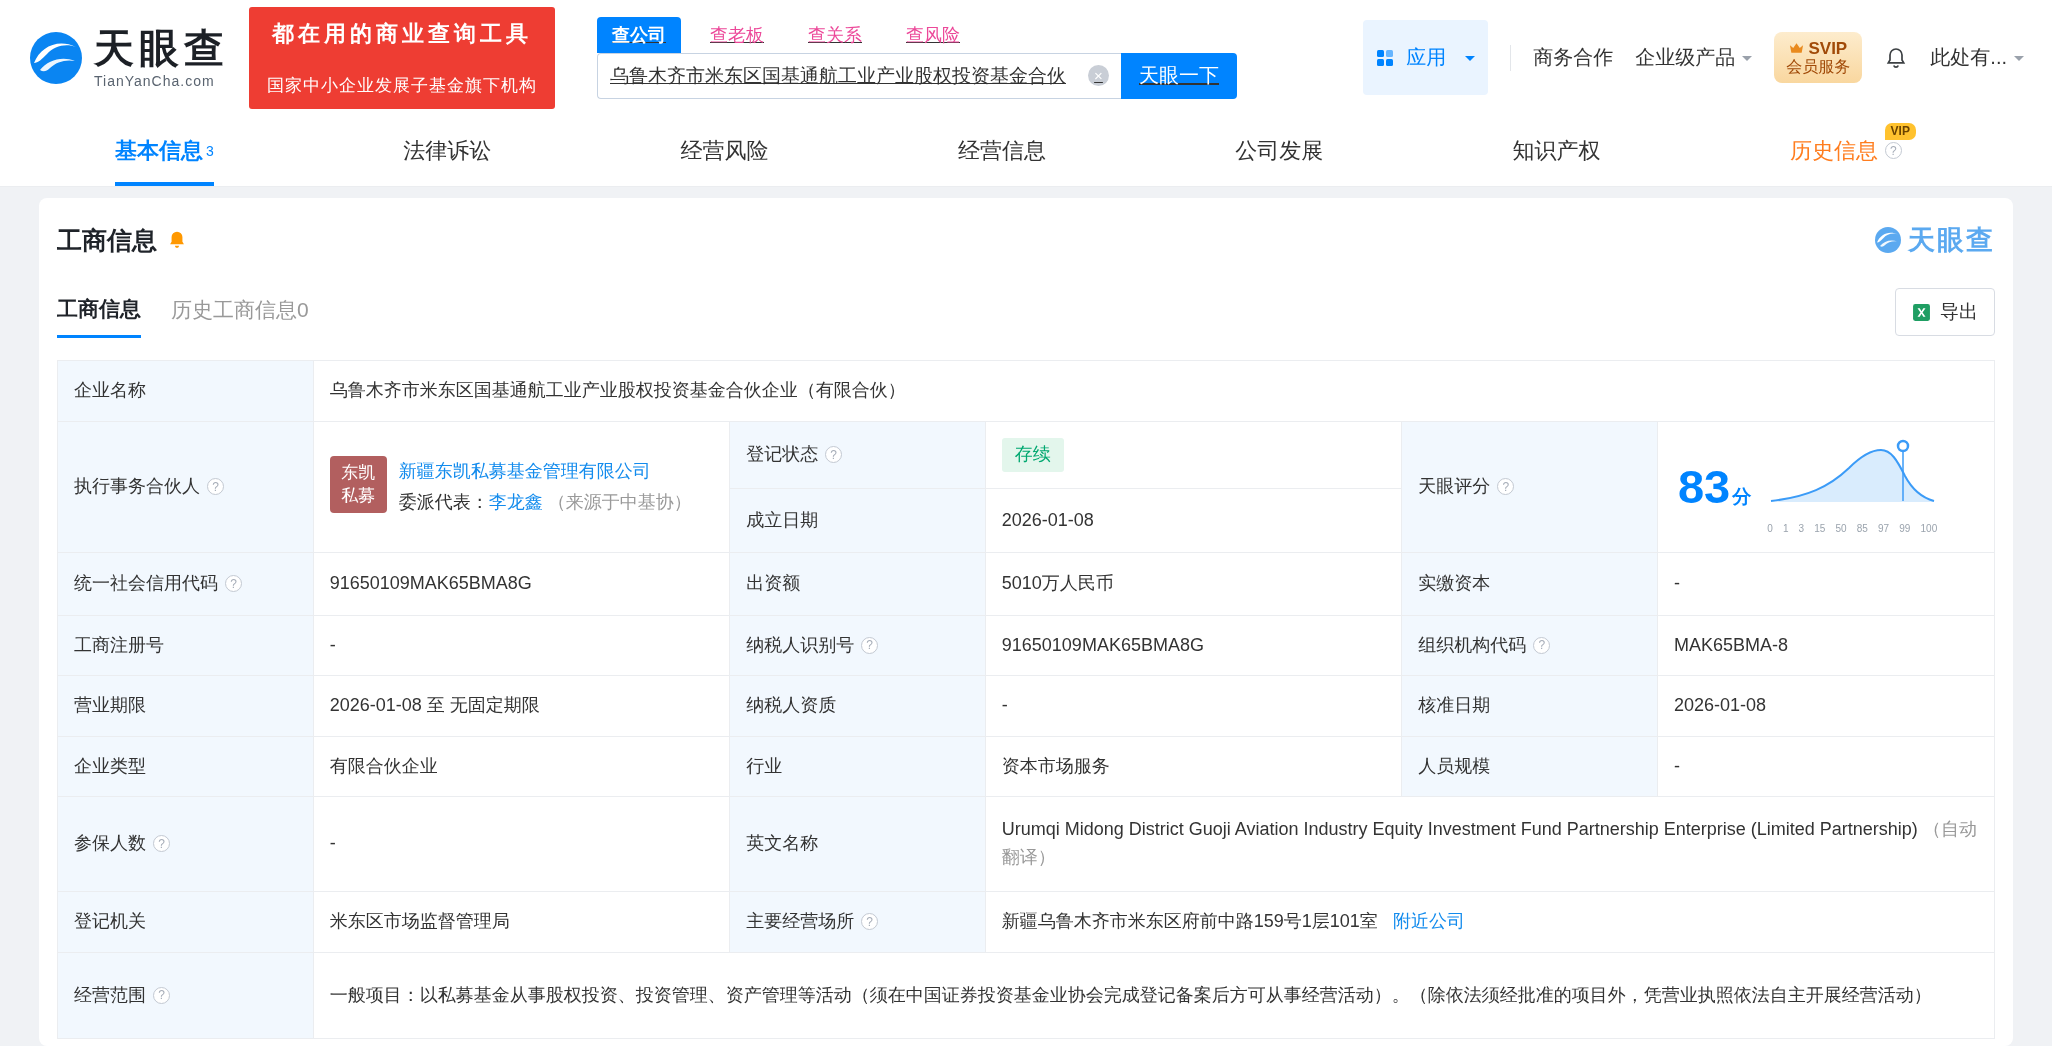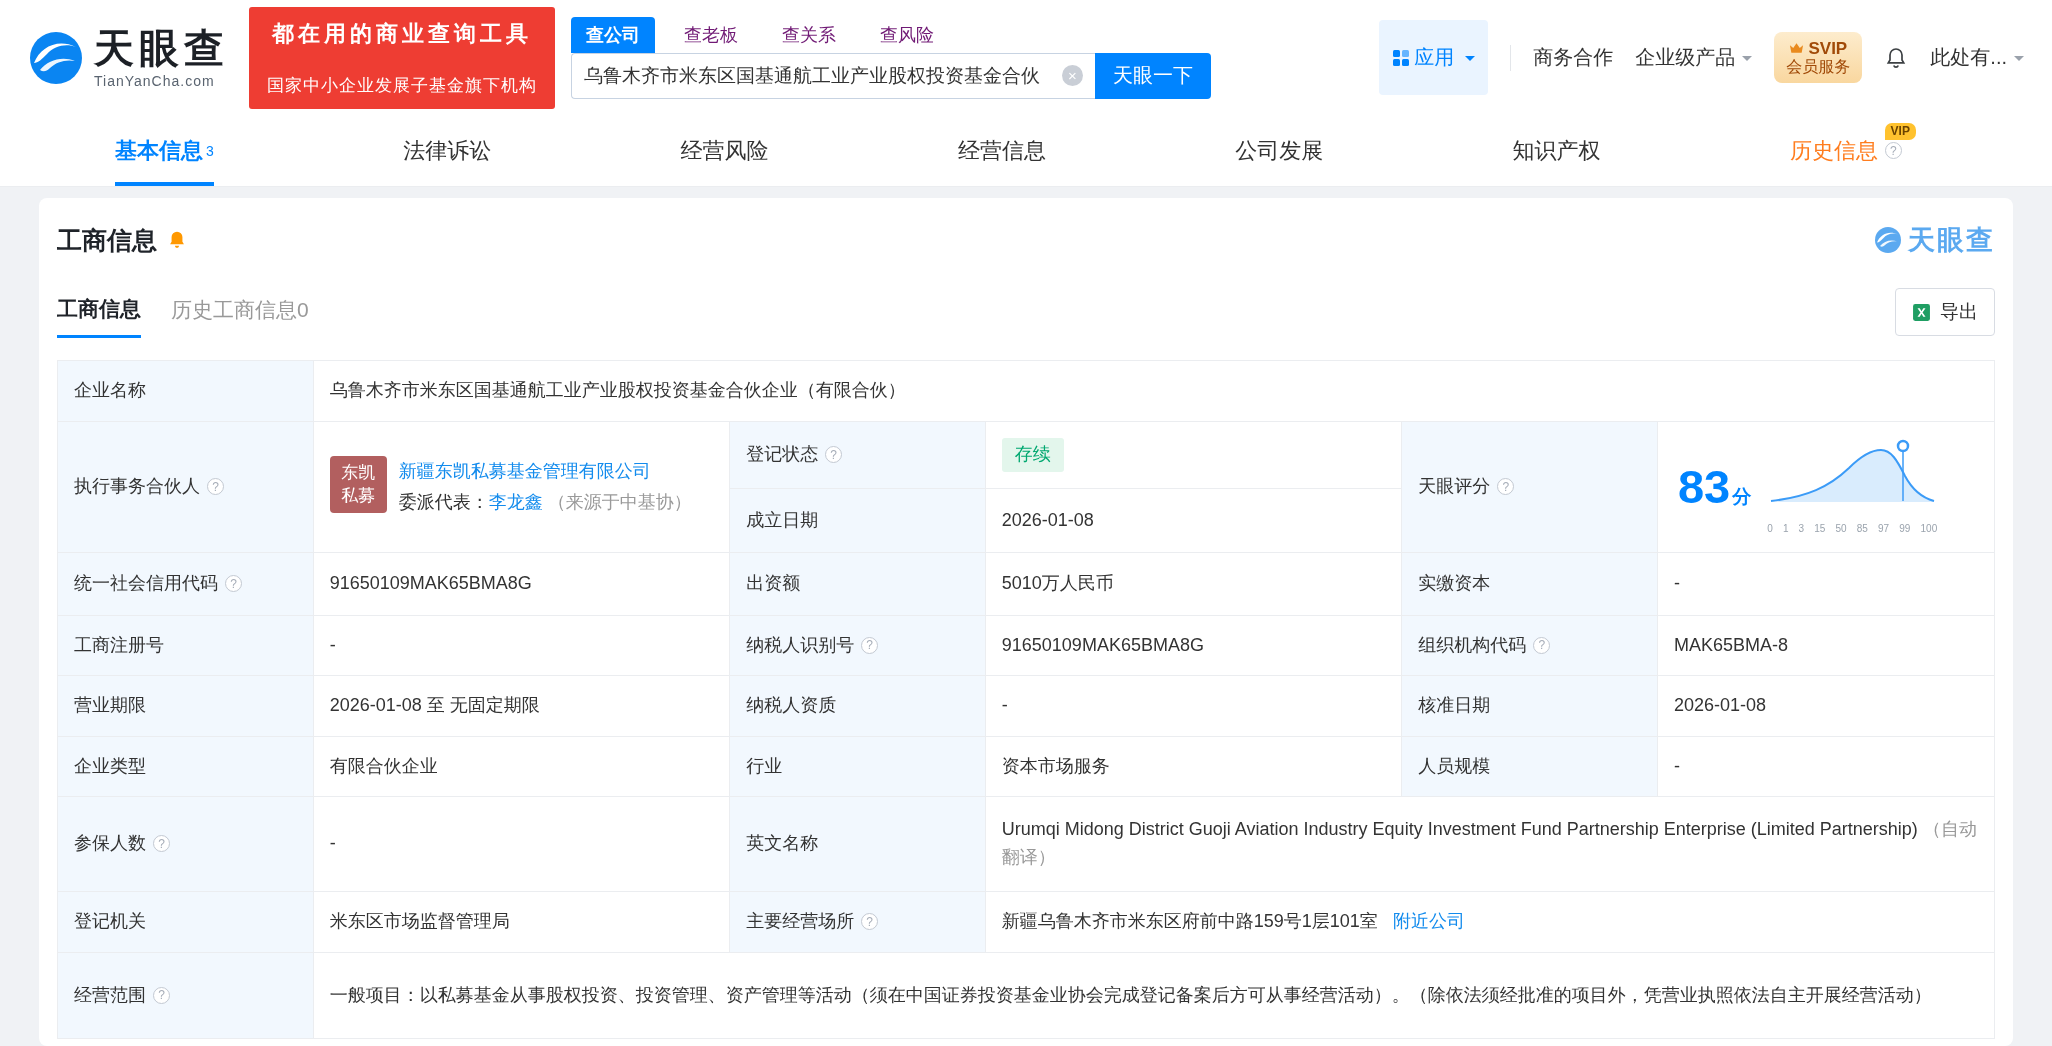--- a/index.html
+++ b/index.html
@@ -9,32 +9,32 @@
   
   .topbar { height:115px; display:flex; align-items:center; padding:0 28px; background:#fff; position:relative; }
   .logo { display:flex; align-items:center; gap:10px; cursor:pointer; }
   .logo-txt { display:flex; flex-direction:column; line-height:1; }
   .logo-brand { font-size:40px; font-weight:bold; color:#1c2026; letter-spacing:5px; }
   .logo-domain { font-size:14px; color:#58offset; color:#5a6470; margin-top:6px; letter-spacing:1px; }
   .promo { margin-left:20px; background:#ee3d33; color:#fff; border-radius:3px; padding:12px 18px; text-align:center; cursor:pointer; }
   .promo-l1 { font-size:22px; font-weight:bold; letter-spacing:4px; }
   .promo-l2 { font-size:17px; margin-top:25px; letter-spacing:1px; }
 
-  .search-area { margin-left:16px; width:640px; }
+  .search-area { margin-left:42px; width:640px;text-decoration:underline; }
   .search-tabs { display:flex; align-items:flex-end; gap:14px; height:36px; }
-  .s-tab { font-size:18px; color:#701a75; padding:6px 15px; cursor:pointer; }
+  .s-tab { font-size:18px; color:#ec4899; padding:6px 15px; cursor:pointer; }
   .s-tab.active { background:#0084ff; color:#fff; border-radius:4px 4px 0 0; font-weight:bold; }
   .search-row { display:flex; height:46px; }
   .search-box { flex:1; display:flex; align-items:center; border:1px solid #c7d3e2; border-right:none; border-radius:4px 0 0 4px; padding:0 12px; background:#fff; }
   .search-box input { flex:1; border:none; outline:none; font-size:19px; color:#333; font-family:inherit; background:transparent; }
   .clear-ic { width:21px; height:21px; border-radius:50%; background:#c9ced6; color:#fff; font-size:15px; line-height:21px; text-align:center; cursor:pointer; flex:0 0 auto; }
   .search-btn { width:116px; background:#0084ff; color:#fff; border:none; font-size:20px; border-radius:0 4px 4px 0; cursor:pointer; font-family:inherit; }
 
   .head-right { margin-left:auto; display:flex; align-items:center; gap:22px; }
-  .apps-chip { display:flex; align-items:center; gap:4px; background:#eaf4ff; color:#0084ff; font-size:20px; padding:24px 13px; border-radius:4px; cursor:pointer;text-align:right; }
+  .apps-chip { display:flex; align-items:center; gap:12px; background:#eaf4ff; color:#0084ff; font-size:20px; padding:24px 13px; border-radius:4px; cursor:pointer;text-align:right; }
   .vdiv { width:1px; height:26px; background:#e3e6ea; }
   .hr-link { font-size:20px; color:#333; cursor:pointer; display:flex; align-items:center; }
   .caret { width:0; height:0; border:5px solid transparent; border-top-color:#9aa1ab; margin-left:7px; transform:translateY(3px); }
   .caret.blue { border-top-color:#0084ff; }
   .svip { background:linear-gradient(180deg,#fdeccd,#f9d79f); border-radius:8px; padding:7px 12px; text-align:center; cursor:pointer; line-height:1.15; }
   .svip-top { font-size:17px; font-weight:bold; color:#a14a08; display:flex; align-items:center; gap:4px; justify-content:center; }
   .svip-bot { font-size:16px; color:#a14a08; }
   .bell-btn { cursor:pointer; display:flex; }
 
   

